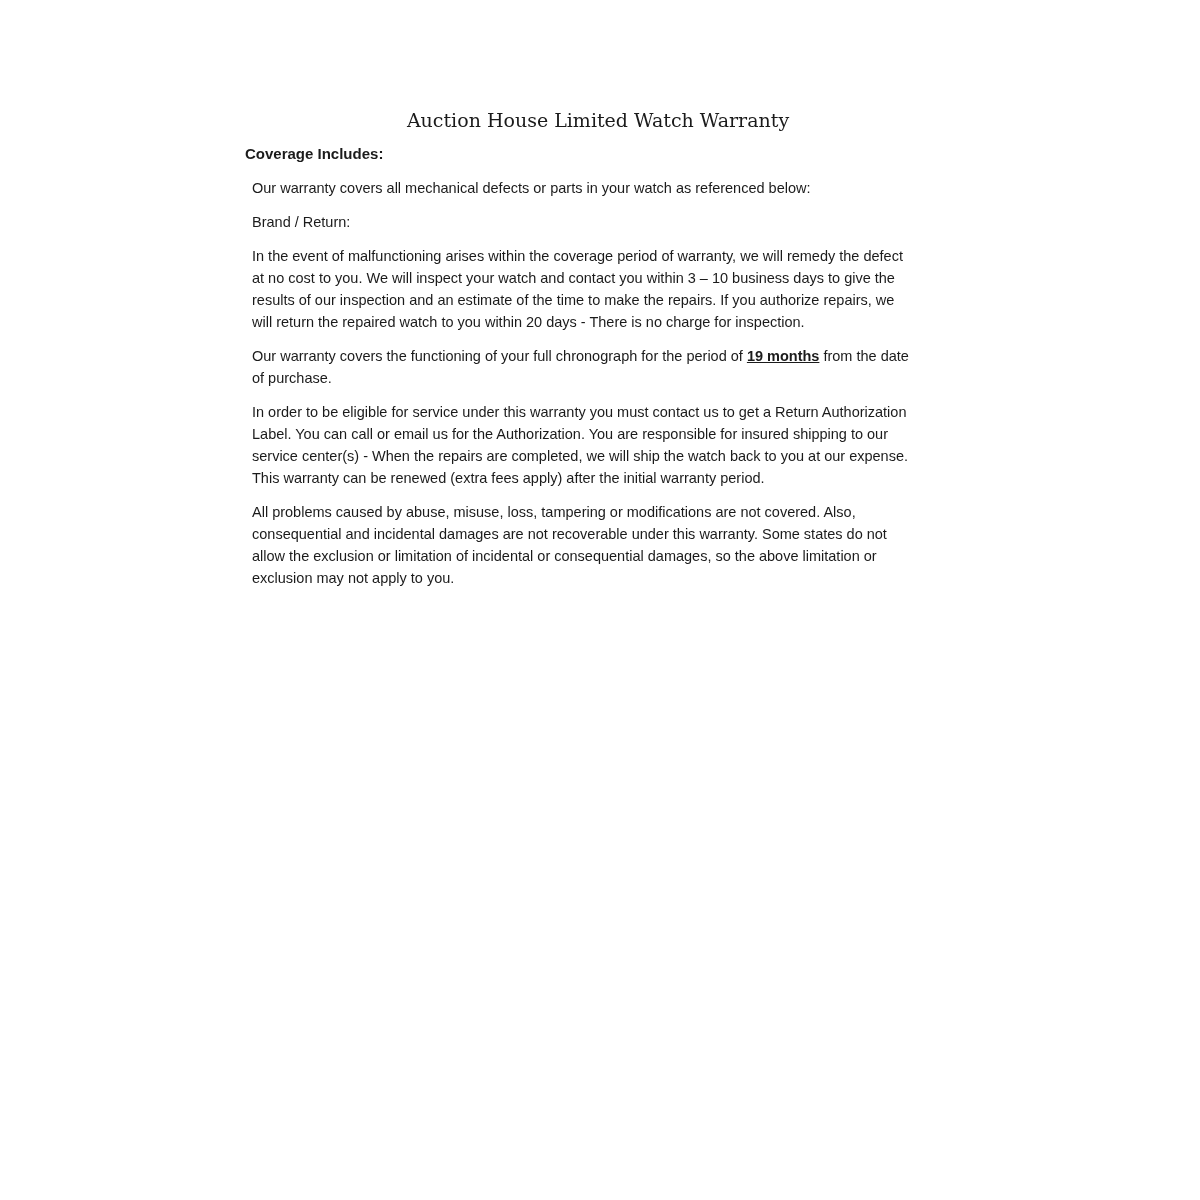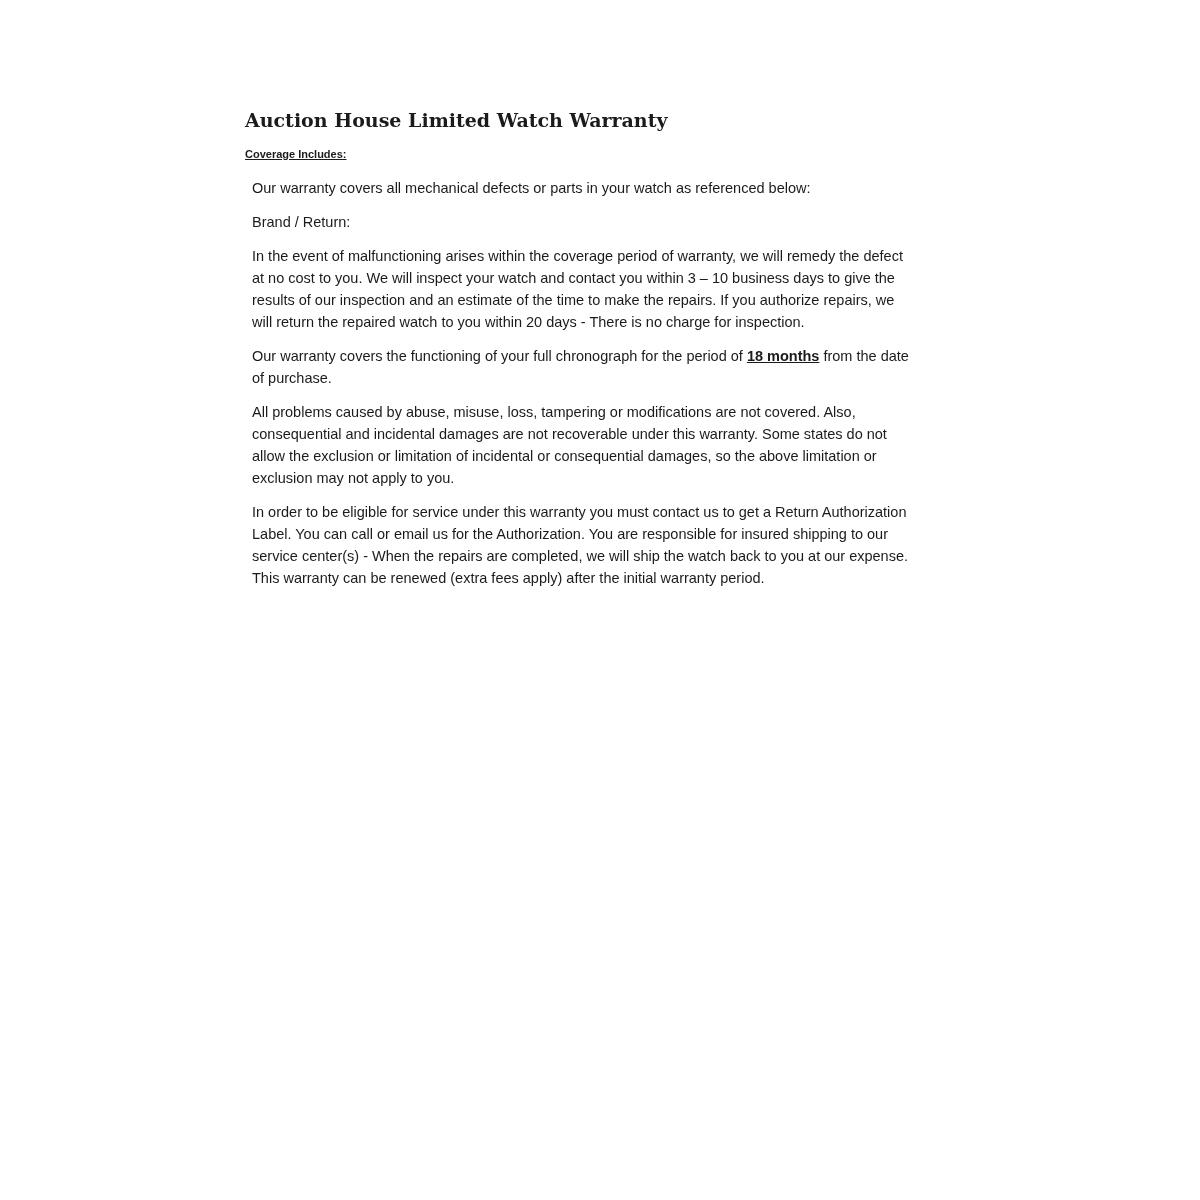--- a/index.html
+++ b/index.html
@@ -16,32 +16,31 @@
   }
   .doc-page {
     position: absolute;
     left: 245px;
     top: 107px;
     width: 706px;
     color: #1b1b1b;
   }
   .doc-title {
     font-family: "DejaVu Serif", "Liberation Serif", serif;
-    font-weight: 700;
+    font-weight: 400;
     font-size: 19px;
     line-height: 26px;
-    text-align: left;
+    text-align: center;
     margin: 0 0 10px 0;
     white-space: pre;
   }
   .doc-heading {
-    font-size: 11px;
+    font-size: 15px;
     line-height: 22px;
     font-weight: 700;
-    text-decoration: underline;
     margin: 0 0 12px 0;
     white-space: pre;
   }
   .doc-paragraph {
     font-size: 14.5px;
     line-height: 22px;
     margin: 0 0 12px 7px;
     white-space: pre;
   }
   .bold-underline {
@@ -62,27 +61,27 @@
 
   <p class="doc-paragraph">Brand / Return:</p>
 
 
   <p class="doc-paragraph">In the event of malfunctioning arises within the coverage period of warranty, we will remedy the defect
 at no cost to you. We will inspect your watch and contact you within 3 – 10 business days to give the
 results of our inspection and an estimate of the time to make the repairs. If you authorize repairs, we
 will return the repaired watch to you within 20 days - There is no charge for inspection.</p>
 
 
-  <p class="doc-paragraph"><span>Our warranty covers the functioning of your full chronograph for the period of </span><span class="bold-underline">18 months</span><span> from the date
+  <p class="doc-paragraph"><span>Our warranty covers the functioning of your full chronograph for the period of </span><span class="bold-underline">19 months</span><span> from the date
 of purchase.</span></p>
 
+
+  <p class="doc-paragraph">In order to be eligible for service under this warranty you must contact us to get a Return Authorization
+Label. You can call or email us for the Authorization. You are responsible for insured shipping to our
+service center(s) - When the repairs are completed, we will ship the watch back to you at our expense.
+This warranty can be renewed (extra fees apply) after the initial warranty period.</p>
 
   <p class="doc-paragraph">All problems caused by abuse, misuse, loss, tampering or modifications are not covered. Also,
 consequential and incidental damages are not recoverable under this warranty. Some states do not
 allow the exclusion or limitation of incidental or consequential damages, so the above limitation or
 exclusion may not apply to you.</p>
 
-  <p class="doc-paragraph">In order to be eligible for service under this warranty you must contact us to get a Return Authorization
-Label. You can call or email us for the Authorization. You are responsible for insured shipping to our
-service center(s) - When the repairs are completed, we will ship the watch back to you at our expense.
-This warranty can be renewed (extra fees apply) after the initial warranty period.</p>
-
 </div>
 
 </body></html>

